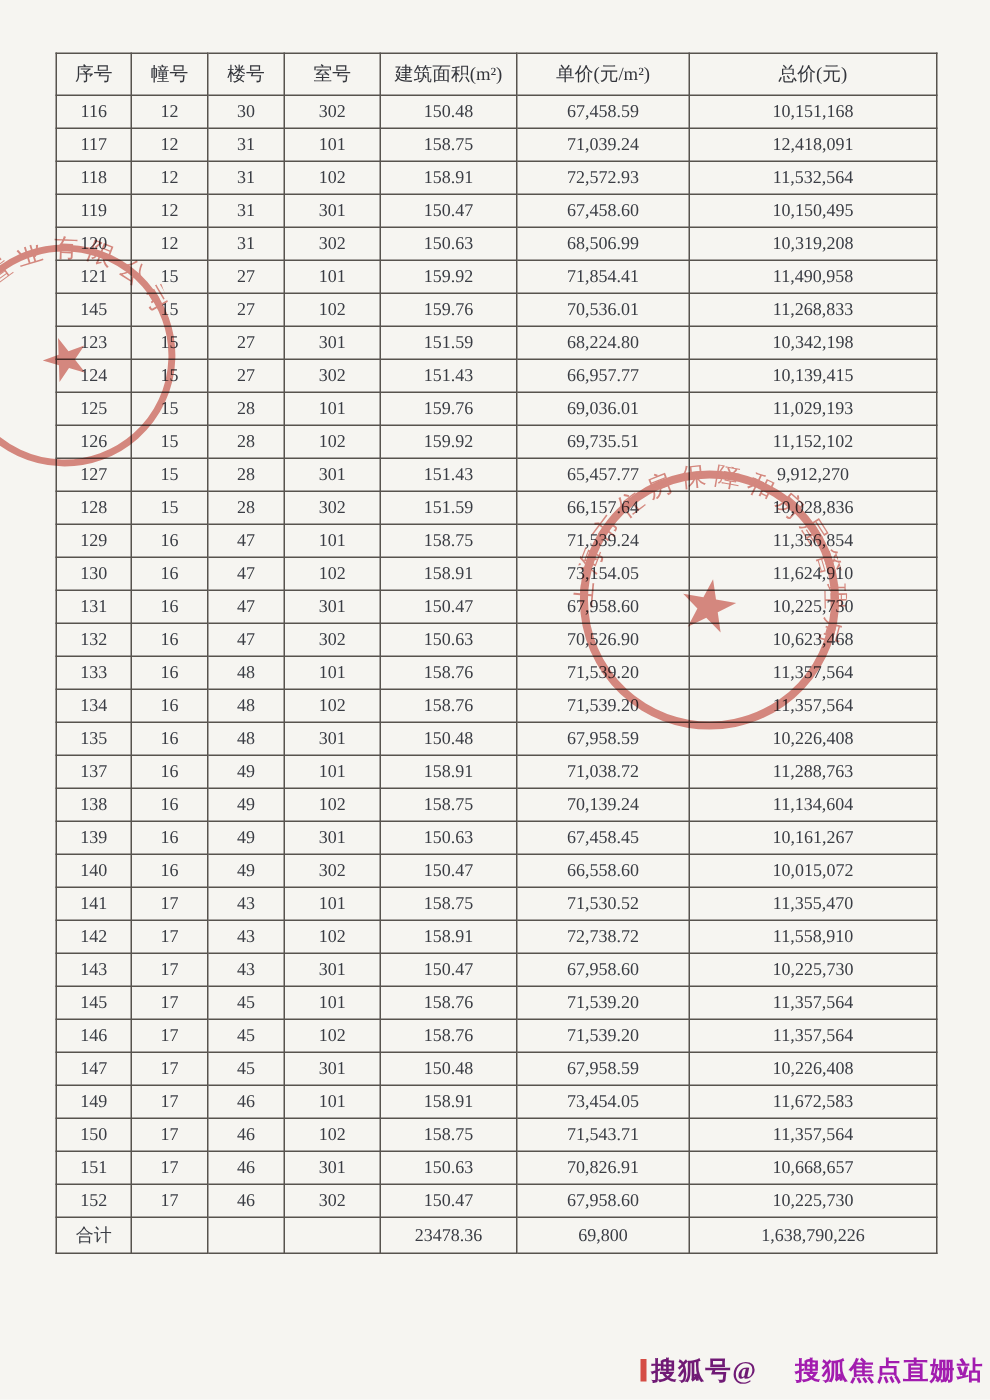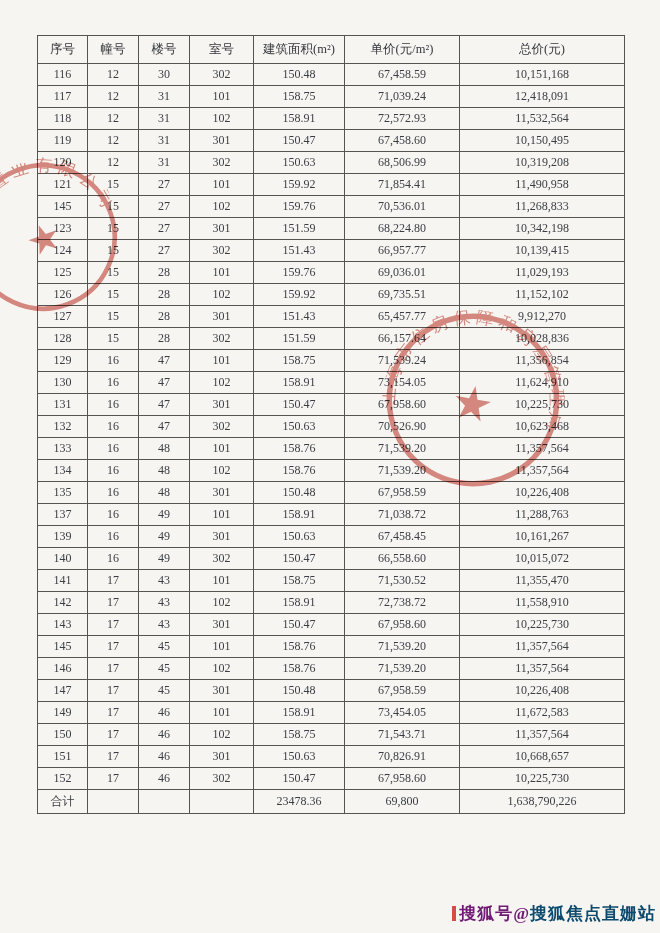--- a/index.html
+++ b/index.html
@@ -30,21 +30,21 @@
   .stamp-right{left:383px;top:310px;width:180px;height:180px;transform:rotate(10deg);}
   .watermark{
     position:absolute;right:4px;bottom:8px;
     font-size:17px;letter-spacing:1px;white-space:nowrap;font-weight:bold;
   }
   .wm-mark{
     display:inline-block;width:4px;height:15px;background:#cf2f26;
     margin-right:3px;vertical-align:-2px;opacity:.85;
   }
   .wm-prefix{color:#701a75;}
-  .wm-main{color:#0c4a6e;}
+  .wm-main{color:#a21caf;margin-left:25px;}
 </style>
 </head>
 <body>
 
 <div class="page">
 
   <table class="price">
     <colgroup>
       <col style="width:50px">
       <col style="width:51px">
@@ -249,20 +249,29 @@
         <tr>
           <td>137</td>
           <td>16</td>
           <td>49</td>
           <td>101</td>
           <td>158.91</td>
           <td>71,038.72</td>
           <td>11,288,763</td>
         </tr>
         <tr>
+          <td>138</td>
+          <td>16</td>
+          <td>49</td>
+          <td>102</td>
+          <td>158.75</td>
+          <td>70,139.24</td>
+          <td>11,134,604</td>
+        </tr>
+        <tr>
           <td>139</td>
           <td>16</td>
           <td>49</td>
           <td>301</td>
           <td>150.63</td>
           <td>67,458.45</td>
           <td>10,161,267</td>
         </tr>
         <tr>
           <td>140</td>

